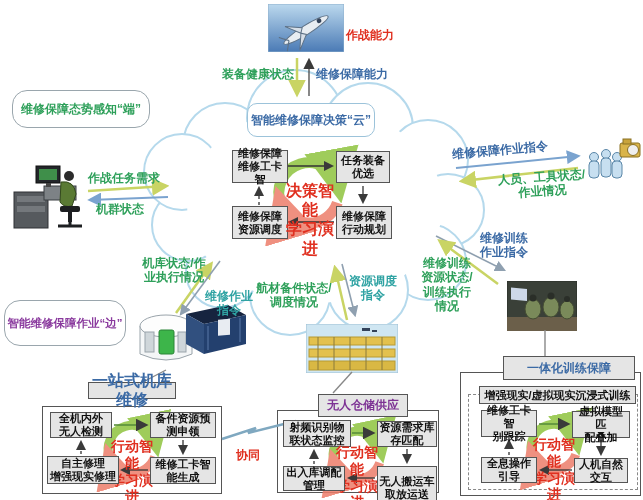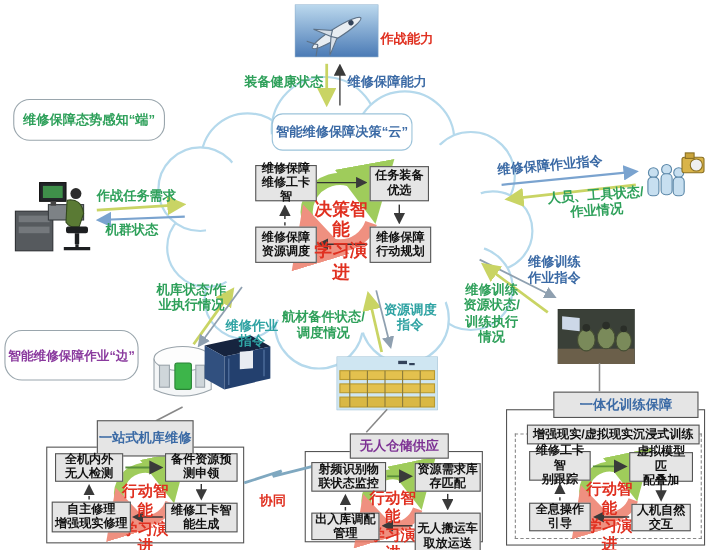--- a/index.html
+++ b/index.html
@@ -338,21 +338,21 @@
     </div>
 
   <div class="panel purple" style="left:4px;top:300px;width:120px;height:44px;border-radius:16px;font-size:11.5px;">
     <span>智能维修保障作业“边”</span>
     </div>
 
   <div class="lbl red f12" style="left:236px;top:448px;">
       <span>协同</span>
     </div>
 
-  <div class="box blue" style="left:88px;top:382px;width:88px;height:33px;font-size:12px;color:#3b6aa5;">
+  <div class="box blue" style="left:88px;top:382px;width:88px;height:17px;font-size:16px;color:#3b6aa5;">
     <span>一站式机库维修</span>
     </div>
   <div class="box" style="left:50px;top:412px;width:62px;height:26px;">
     <div>
         <span>全机内外</span>
         <span>无人检测</span>
       </div>
     </div>
   <div class="box" style="left:150px;top:412px;width:66px;height:26px;">
     <div>

